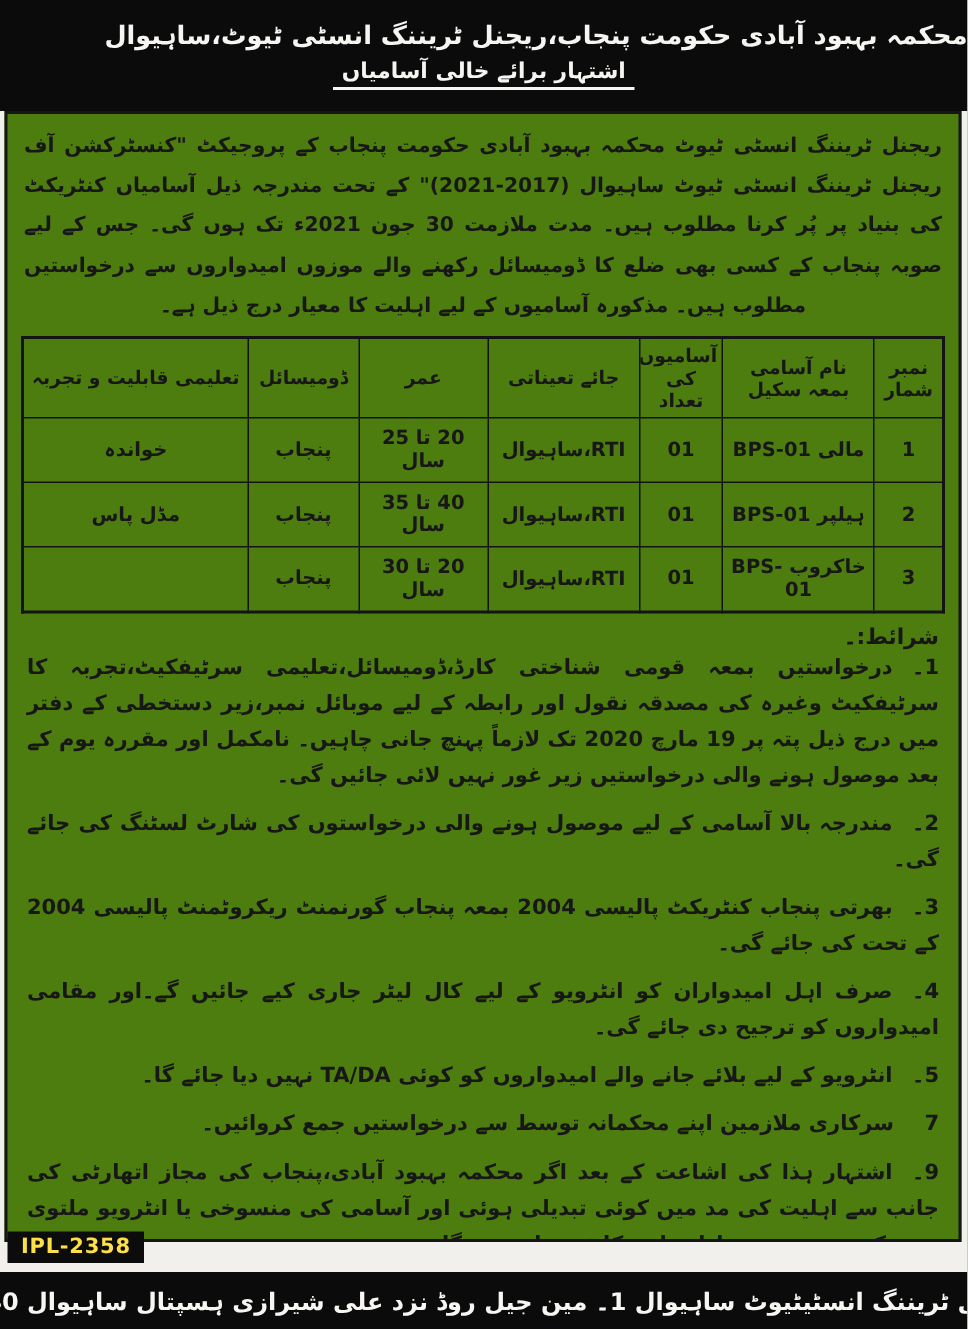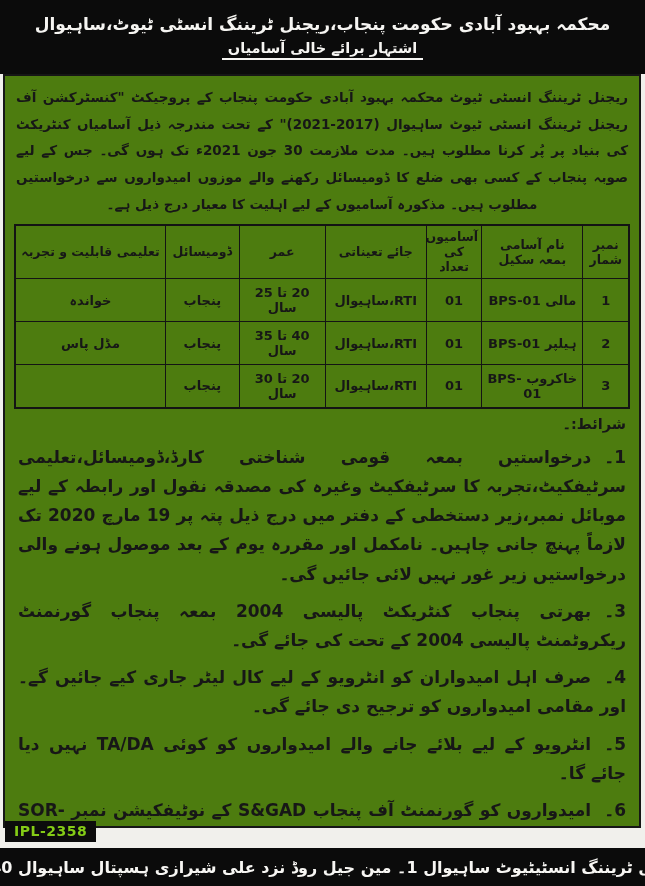--- a/index.html
+++ b/index.html
@@ -7,21 +7,21 @@
   body { font-family:"DejaVu Sans", sans-serif; color:#171717; }
 
   .page {
     position:relative; width:645px; height:886px; margin:0 auto;
     background:#f1f0ec; overflow:hidden;
   }
 
   
   .masthead {
     position:absolute; top:0; left:0; right:0; height:74px;
-    background:#0b0b0b; color:#f6f5f2; text-align:center;
+    background:#0b0b0b; color:#f6f5f2; 
     display:flex; flex-direction:column; justify-content:center; gap:4px;
     direction:rtl;
   }
   .masthead .title { font-size:17px; font-weight:bold; letter-spacing:0; line-height:1.25; }
   .masthead .subtitle {
     font-size:14.5px; font-weight:bold; align-self:center;
     border-bottom:2px solid #f6f5f2; padding:0 6px 2px;
   }
 
   
@@ -48,28 +48,28 @@
   }
   table.vacancies th { height:54px; font-size:12.5px; }
   table.vacancies td { height:43px; }
   col.c-serial { width:7.5%; }  col.c-post { width:16.5%; }
   col.c-count  { width:9%;  }  col.c-place{ width:16.5%; }
   col.c-age    { width:14%; }  col.c-dom  { width:12%;   }
   col.c-qual   { width:24.5%; }
 
   
   .conditions { margin:2px 4px 0; }
-  .conditions-heading { font-size:14.5px; font-weight:bold; margin-bottom:11px; }
-  .condition { font-size:17px; font-weight:600; line-height:1.72; text-align:justify; margin-bottom:8px; }
+  .conditions-heading { font-size:14.5px; font-weight:bold; margin-bottom:0; }
+  .condition { font-size:14px; font-weight:600; line-height:1.72; text-align:justify; margin-bottom:8px; }
   .condition .num { display:inline-block; min-width:17px; margin-left:13px; font-weight:bold; }
 
   
   .ipl-badge {
     position:absolute; left:5px; top:821px; z-index:3;
-    background:#0c0c0c; color:#84cc16; font-weight:bold;
+    background:#0c0c0c; color:#fde047; font-weight:bold;
     font-size:14px; letter-spacing:.5px; padding:2px 9px 3px;
   }
   .footer-band {
     position:absolute; left:0; right:0; bottom:0; height:38px;
     background:#0b0b0b; color:#f7f6f3; direction:rtl;
     display:flex; align-items:center; justify-content:center;
     font-size:16px; font-weight:bold; white-space:nowrap;
   }
 </style>
 </head>
@@ -135,24 +135,24 @@
           <td>پنجاب</td>
           <td></td>
         </tr>
       </tbody>
     </table>
 
     <div class="conditions">
       <div class="conditions-heading">شرائط:۔</div>
 
       <p class="condition"><span class="num">1۔</span><span>درخواستیں بمعہ قومی شناختی کارڈ،ڈومیسائل،تعلیمی سرٹیفکیٹ،تجربہ کا سرٹیفکیٹ وغیرہ کی مصدقہ نقول اور رابطہ کے لیے موبائل نمبر،زیر دستخطی کے دفتر میں درج ذیل پتہ پر 19 مارچ 2020 تک لازماً پہنچ جانی چاہیں۔ نامکمل اور مقررہ یوم کے بعد موصول ہونے والی درخواستیں زیر غور نہیں لائی جائیں گی۔</span></p>
+      <p class="condition"><span class="num">2۔</span><span>مندرجہ بالا آسامی کے لیے موصول ہونے والی درخواستوں کی شارٹ لسٹنگ کی جائے گی۔</span></p>
       <p class="condition"><span class="num">3۔</span><span>بھرتی پنجاب کنٹریکٹ پالیسی 2004 بمعہ پنجاب گورنمنٹ ریکروٹمنٹ پالیسی 2004 کے تحت کی جائے گی۔</span></p>
       <p class="condition"><span class="num">4۔</span><span>صرف اہل امیدواران کو انٹرویو کے لیے کال لیٹر جاری کیے جائیں گے۔اور مقامی امیدواروں کو ترجیح دی جائے گی۔</span></p>
       <p class="condition"><span class="num">5۔</span><span>انٹرویو کے لیے بلائے جانے والے امیدواروں کو کوئی TA/DA نہیں دیا جائے گا۔</span></p>
-      <p class="condition"><span class="num">6۔</span><span>امیدواروں کو گورنمنٹ آف پنجاب S&amp;GAD کے نوٹیفکیشن نمبر SOR-1(S&amp;gad)9-36/81Para-3 مورخہ 8 اگست 2016 کے تحت عمر کی بالائی حد میں رعایت دی جائے گی۔</span></p>
       <p class="condition"><span class="num">7</span><span>سرکاری ملازمین اپنے محکمانہ توسط سے درخواستیں جمع کروائیں۔</span></p>
       <p class="condition"><span class="num">9۔</span><span>اشتہار ہذا کی اشاعت کے بعد اگر محکمہ بہبود آبادی،پنجاب کی مجاز اتھارٹی کی جانب سے اہلیت کی مد میں کوئی تبدیلی ہوئی اور آسامی کی منسوخی یا انٹرویو ملتوی ہونے کی صورت میں ادارہ اس کا ذمہ دار نہ ہوگا۔</span></p>
     </div>
   </div>
 
   <div class="ipl-badge">IPL-2358</div>
 
   <div class="footer-band">
     <span>پرنسپل ریجنل ٹریننگ انسٹیٹیوٹ ساہیوال 1۔ مین جیل روڈ نزد علی شیرازی ہسپتال ساہیوال 040-9200493</span>
   </div>

